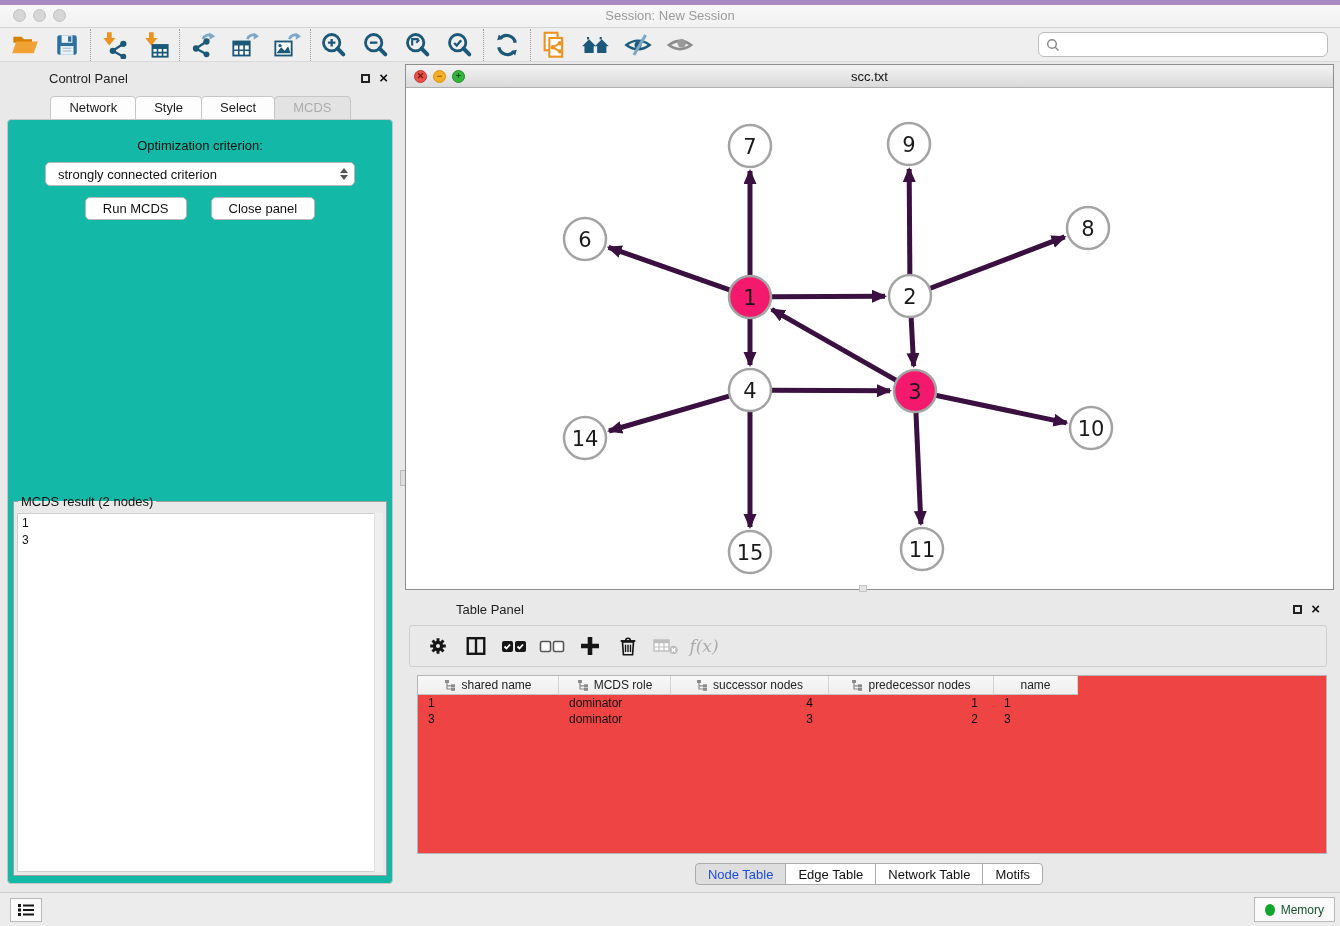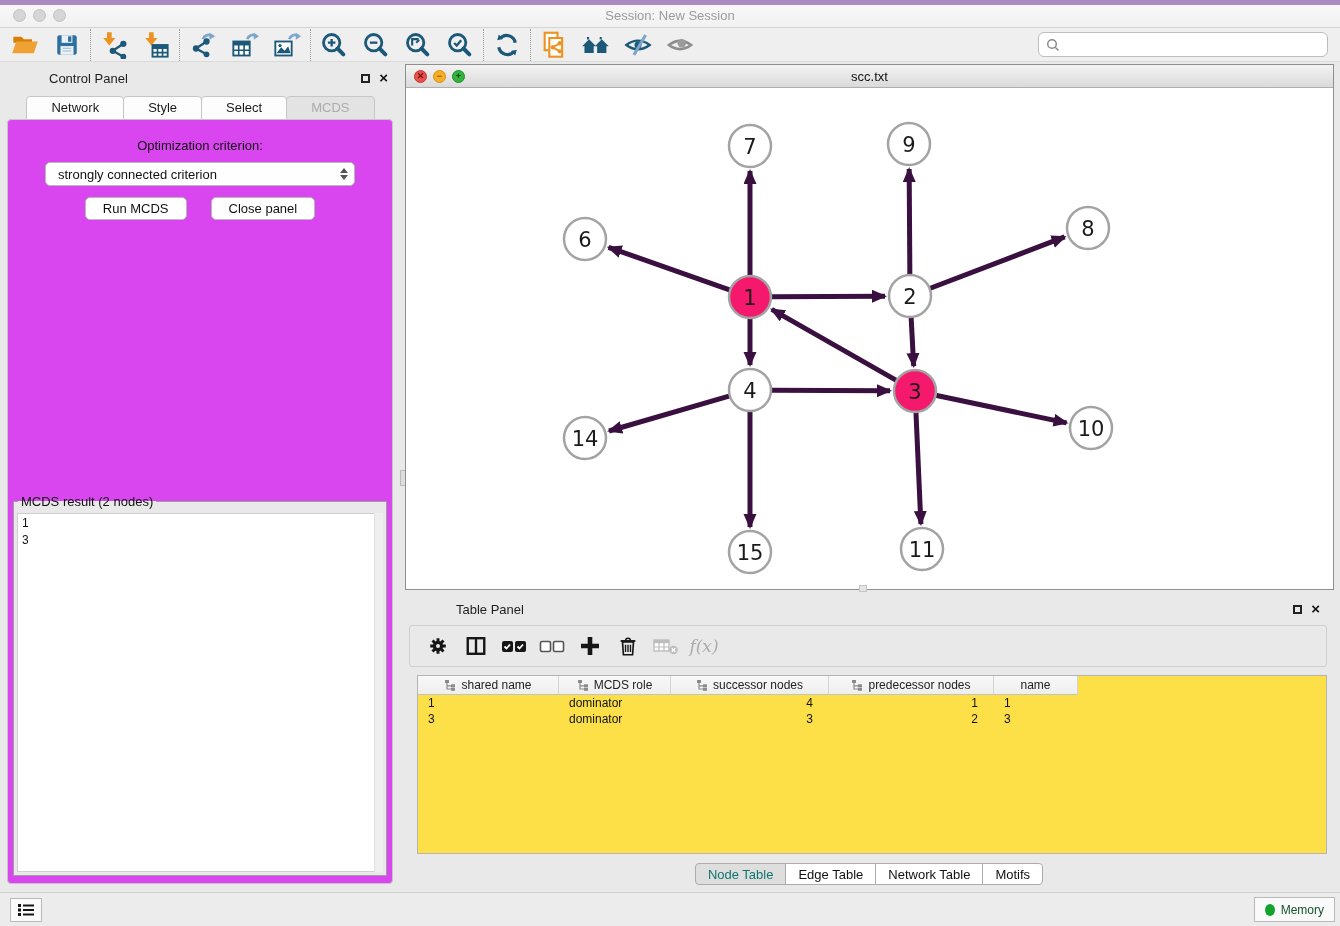--- a/index.html
+++ b/index.html
@@ -24,25 +24,25 @@
     border:1px solid #BDBDBD;border-radius:6px;display:flex;align-items:center;padding-left:6px;}
   .search-wrap input{border:none;outline:none;flex:1;height:20px;font-size:13px;background:transparent;font-family:"Liberation Sans",sans-serif;}
   
   .control-panel{position:absolute;left:0;top:62px;width:400px;bottom:34px;background:#E9E9E9;}
   .cp-header{height:32px;display:flex;align-items:center;padding:0 12px;}
   .panel-title{font-size:13px;color:#1E1E1E;margin-left:37px;}
   .win-btns{margin-left:auto;display:flex;align-items:center;gap:9px;}
   .float-btn{width:9px;height:9px;border:2px solid #222;}
   .close-btn{font-size:15px;font-weight:bold;color:#111;line-height:10px;}
   .cp-tabs{position:absolute;top:34px;left:0;right:0;display:flex;justify-content:center;}
-  .tab{font-size:13px;padding:3px 24px 4px;background:#FDFDFD;border:1px solid #C6C6C6;
+  .tab{font-size:13px;padding:3px 18px 4px;background:#FDFDFD;border:1px solid #C6C6C6;
     border-radius:4px 4px 0 0;margin-right:-1px;color:#1A1A1A;position:relative;z-index:2;}
   .tab.disabled{background:#E3E3E3;color:#ACACAC;}
   .cp-body{position:absolute;top:57px;left:7px;right:7px;bottom:8px;border:1px solid #C6C6C6;
-    border-radius:4px;background:#d946ef;z-index:1;}
+    border-radius:4px;background:#14b8a6;z-index:1;}
   .opt-label{margin-top:18px;text-align:center;font-size:13px;color:#111;}
   .dropdown{width:310px;height:24px;margin:9px auto 0;background:#FFF;border:1px solid #B8B8B8;
     border-radius:5px;display:flex;align-items:center;padding:0 6px 0 12px;font-size:13px;color:#111;}
   .dd-stepper{margin-left:auto;display:flex;flex-direction:column;gap:2px;align-items:center;}
   .up-arr{width:0;height:0;border-left:4px solid transparent;border-right:4px solid transparent;border-bottom:5px solid #555;}
   .dn-arr{width:0;height:0;border-left:4px solid transparent;border-right:4px solid transparent;border-top:5px solid #555;}
   .btn-row{margin-top:11px;display:flex;justify-content:center;gap:24px;}
   .pbtn{height:23px;padding:0 17px;font-size:13px;color:#111;background:#FFF;
     border:1px solid #B8B8B8;border-radius:5px;display:flex;align-items:center;}
   .result-fieldset{position:absolute;left:5px;right:5px;top:374px;bottom:7px;
@@ -66,35 +66,35 @@
   .jl-green{background:#37B13F;border:1px solid #1E8F27;color:#0C5212;}
   .graph-svg{position:absolute;left:0;top:23px;}
   .nw-grip{position:absolute;left:453px;bottom:-3px;width:8px;height:7px;background:#E4E4E4;border:1px solid #C4C4C4;}
   
   .table-panel{position:absolute;left:405px;top:596px;width:929px;bottom:34px;background:#E9E9E9;}
   .tp-header{height:26px;display:flex;align-items:center;padding:0 14px;}
   .tp-toolbar{position:absolute;top:29px;left:4px;right:7px;height:42px;border:1px solid #CFCFCF;
     border-radius:3px;display:flex;align-items:center;padding-left:9px;}
   .ttbtn{width:38px;height:34px;display:flex;align-items:center;justify-content:center;}
   .fx{font-family:"DejaVu Serif",serif;font-style:italic;font-size:17px;color:#ABABAB;}
-  .tp-table{position:absolute;top:79px;left:12px;right:7px;bottom:38px;background:#fde047;border:1px solid #B5B5B5;overflow:hidden;}
+  .tp-table{position:absolute;top:79px;left:12px;right:7px;bottom:38px;background:#ef4444;border:1px solid #B5B5B5;overflow:hidden;}
   .thead{display:flex;height:19px;}
   .th{background:linear-gradient(#F8F8F8,#EFEFEF);border-right:1px solid #D4D4D4;border-bottom:1px solid #C2C2C2;
     font-size:12px;color:#222;display:flex;align-items:center;justify-content:center;gap:5px;position:relative;}
   .trow{display:flex;height:16px;font-size:12px;color:#111;}
   .td{display:flex;align-items:center;}
   .td.num{justify-content:flex-end;padding-right:16px;}
   .td.txt{padding-left:10px;}
   .c0{width:141px;} .c1{width:112px;} .c2{width:158px;} .c3{width:165px;} .c4{width:84px;}
   .tp-tabs{position:absolute;bottom:7px;left:0;right:0;display:flex;justify-content:center;}
   .btab{font-size:13px;height:22px;padding:0 12px;display:flex;align-items:center;background:#FFF;
     border:1px solid #ABABAB;margin-left:-1px;color:#111;}
   .btab:first-child{border-radius:4px 0 0 4px;}
   .btab:last-child{border-radius:0 4px 4px 0;}
-  .btab.selected{background:#DEDEDE;color:#0f766e;}
+  .btab.selected{background:#DEDEDE;color:#1d4ed8;}
   
   .statusbar{position:absolute;left:0;bottom:0;right:0;height:34px;background:#ECECEC;border-top:1px solid #CFCFCF;}
   .menu-btn{position:absolute;left:10px;top:5px;width:32px;height:24px;background:#FAFAFA;
     border:1px solid #B9B9B9;display:flex;align-items:center;justify-content:center;}
   .memory-btn{position:absolute;right:5px;top:4px;height:25px;padding:0 10px;background:#FAFAFA;
     border:1px solid #B9B9B9;display:flex;align-items:center;gap:6px;font-size:12px;color:#14532d;}
   .green-dot{width:10px;height:12px;border-radius:50%;background:#11A42C;}
 </style>
 </head>
 <body>

